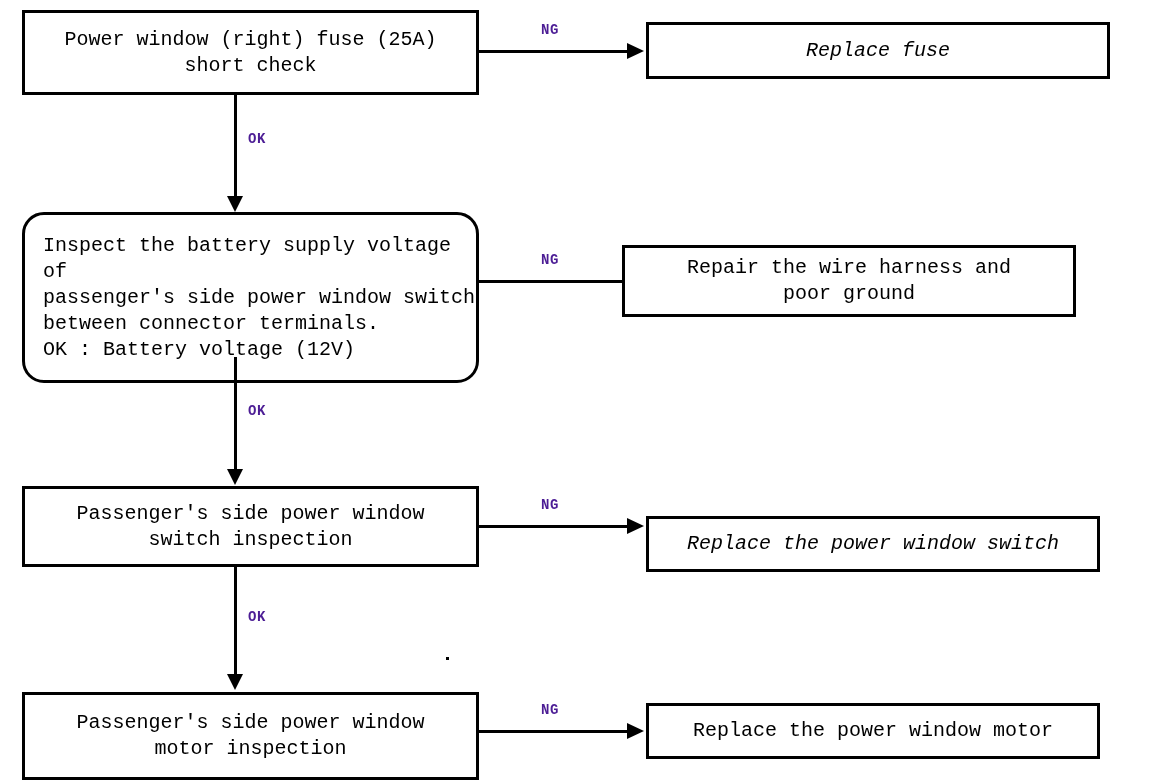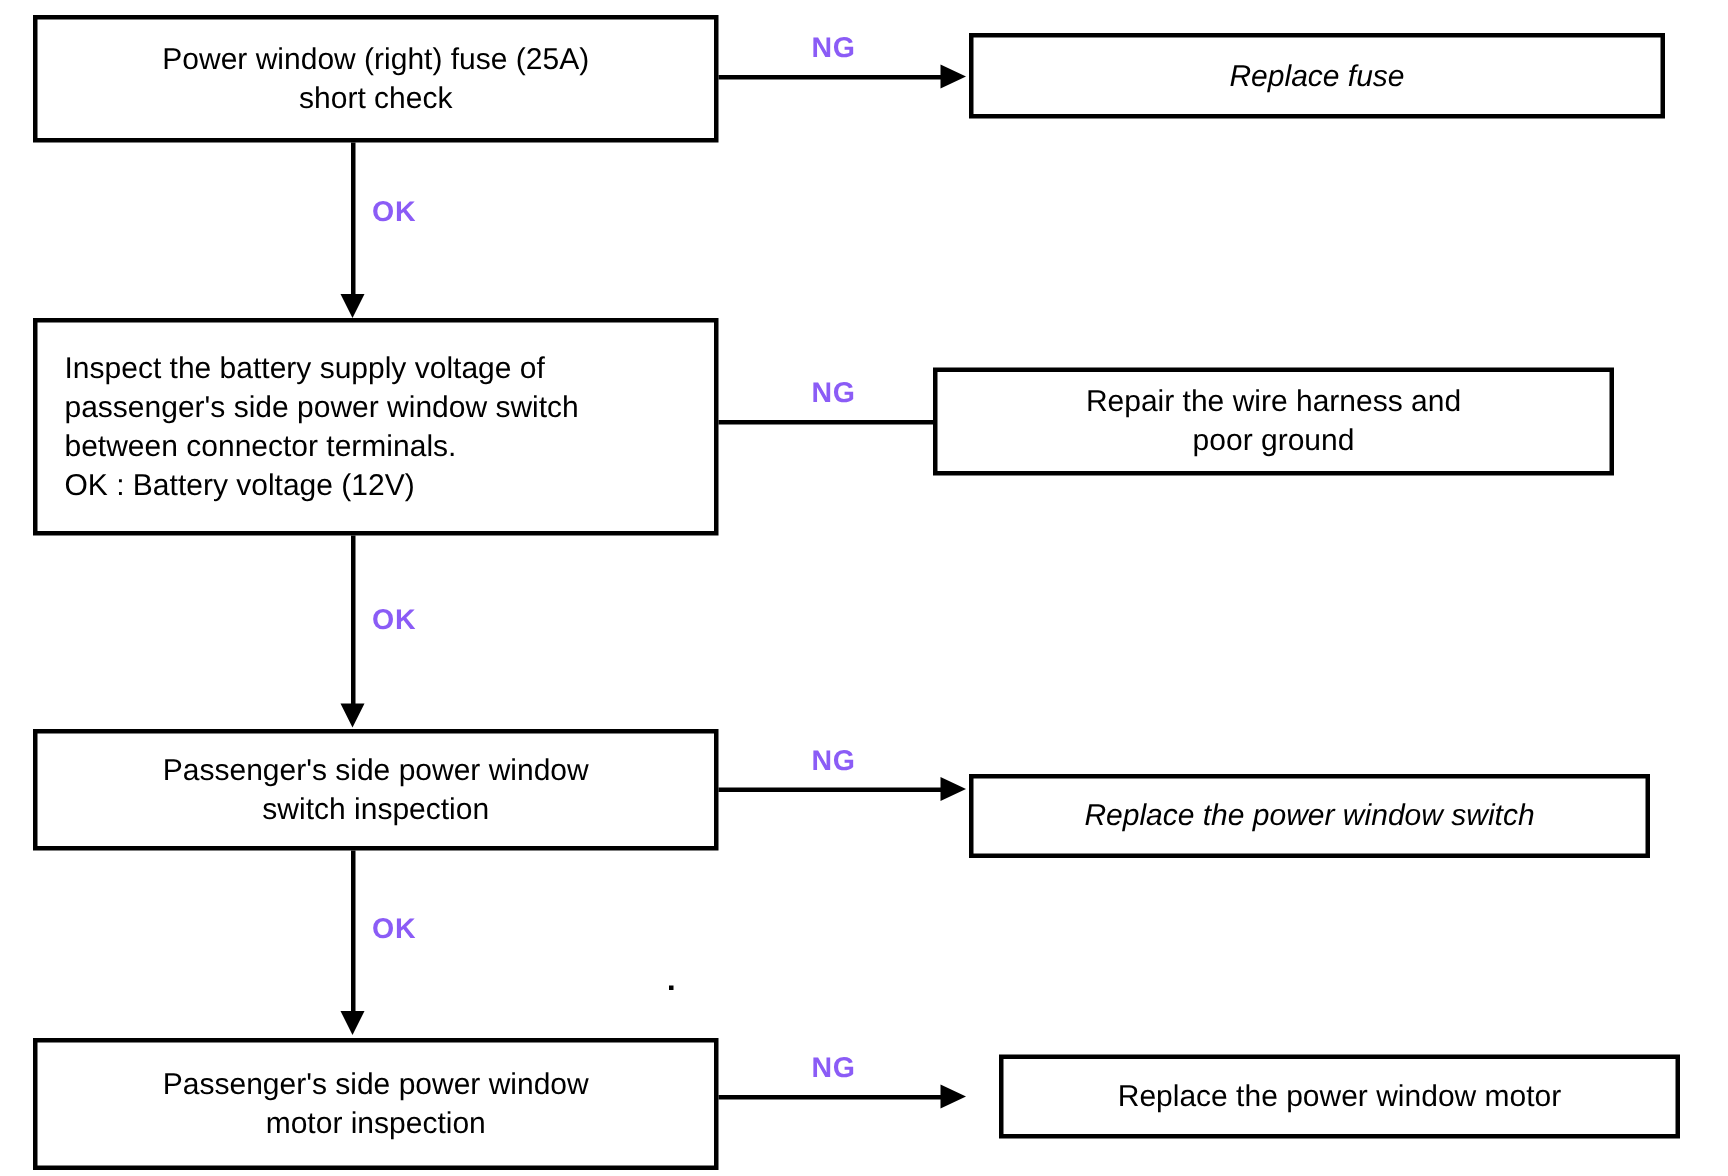--- a/index.html
+++ b/index.html
@@ -5,21 +5,21 @@
   html, body {
     margin: 0;
     padding: 0;
     background: #ffffff;
   }
   #canvas {
     position: relative;
     width: 1152px;
     height: 784px;
     background: #ffffff;
-    font-family: Liberation Sans, sans-serif;
+    font-family: Liberation Mono, monospace;
     overflow: hidden;
   }
   .box {
     position: absolute;
     box-sizing: border-box;
     border: 3px solid #000000;
     background: #ffffff;
     display: flex;
     align-items: center;
     color: #000000;
@@ -57,23 +57,23 @@
   .arrow-right {
     position: absolute;
     width: 0;
     height: 0;
     border-top: 8px solid transparent;
     border-bottom: 8px solid transparent;
     border-left: 17px solid #000000;
   }
   .edge-label {
     position: absolute;
-    font-size: 19px;
+    font-size: 14px;
     font-weight: bold;
-    color: #8b5cf6;
+    color: #4c1d95;
     letter-spacing: 0.5px;
     white-space: nowrap;
   }
   .speck {
     position: absolute;
     width: 3px;
     height: 3px;
     background: #000000;
   }
 </style>
@@ -92,21 +92,21 @@
   <div class="edge-label" style="left:541px; top:22px;">NG</div>
 
   <div class="box center italic" style="left:646px; top:22px; width:464px; height:57px;">
     <span class="txt">Replace fuse</span>
   </div>
 
   <div class="vline" style="left:234px; top:95px; height:104px;"></div>
   <div class="arrow-down" style="left:227px; top:196px;"></div>
   <div class="edge-label" style="left:248px; top:131px;">OK</div>
 
-  <div class="box left" style="left:22px; top:212px; width:457px; height:145px;">
+  <div class="box left" style="left:22px; top:212px; width:457px; height:171px;border-radius:22px;">
     <span class="txt">Inspect the battery supply voltage of
 passenger's side power window switch
 between connector terminals.
 OK : Battery voltage (12V)</span>
   </div>
 
   <div class="hline" style="left:479px; top:280px; width:150px;"></div>
   <div class="arrow-right" style="left:627px; top:273px;"></div>
   <div class="edge-label" style="left:541px; top:252px;">NG</div>
 
@@ -140,17 +140,17 @@
 
   <div class="box center" style="left:22px; top:692px; width:457px; height:88px;">
     <span class="txt">Passenger's side power window
 motor inspection</span>
   </div>
 
   <div class="hline" style="left:479px; top:730px; width:150px;"></div>
   <div class="arrow-right" style="left:627px; top:723px;"></div>
   <div class="edge-label" style="left:541px; top:702px;">NG</div>
 
-  <div class="box center" style="left:666px; top:703px; width:454px; height:56px;">
+  <div class="box center" style="left:646px; top:703px; width:454px; height:56px;">
     <span class="txt">Replace the power window motor</span>
   </div>
 
 </div>
 
 </body></html>

